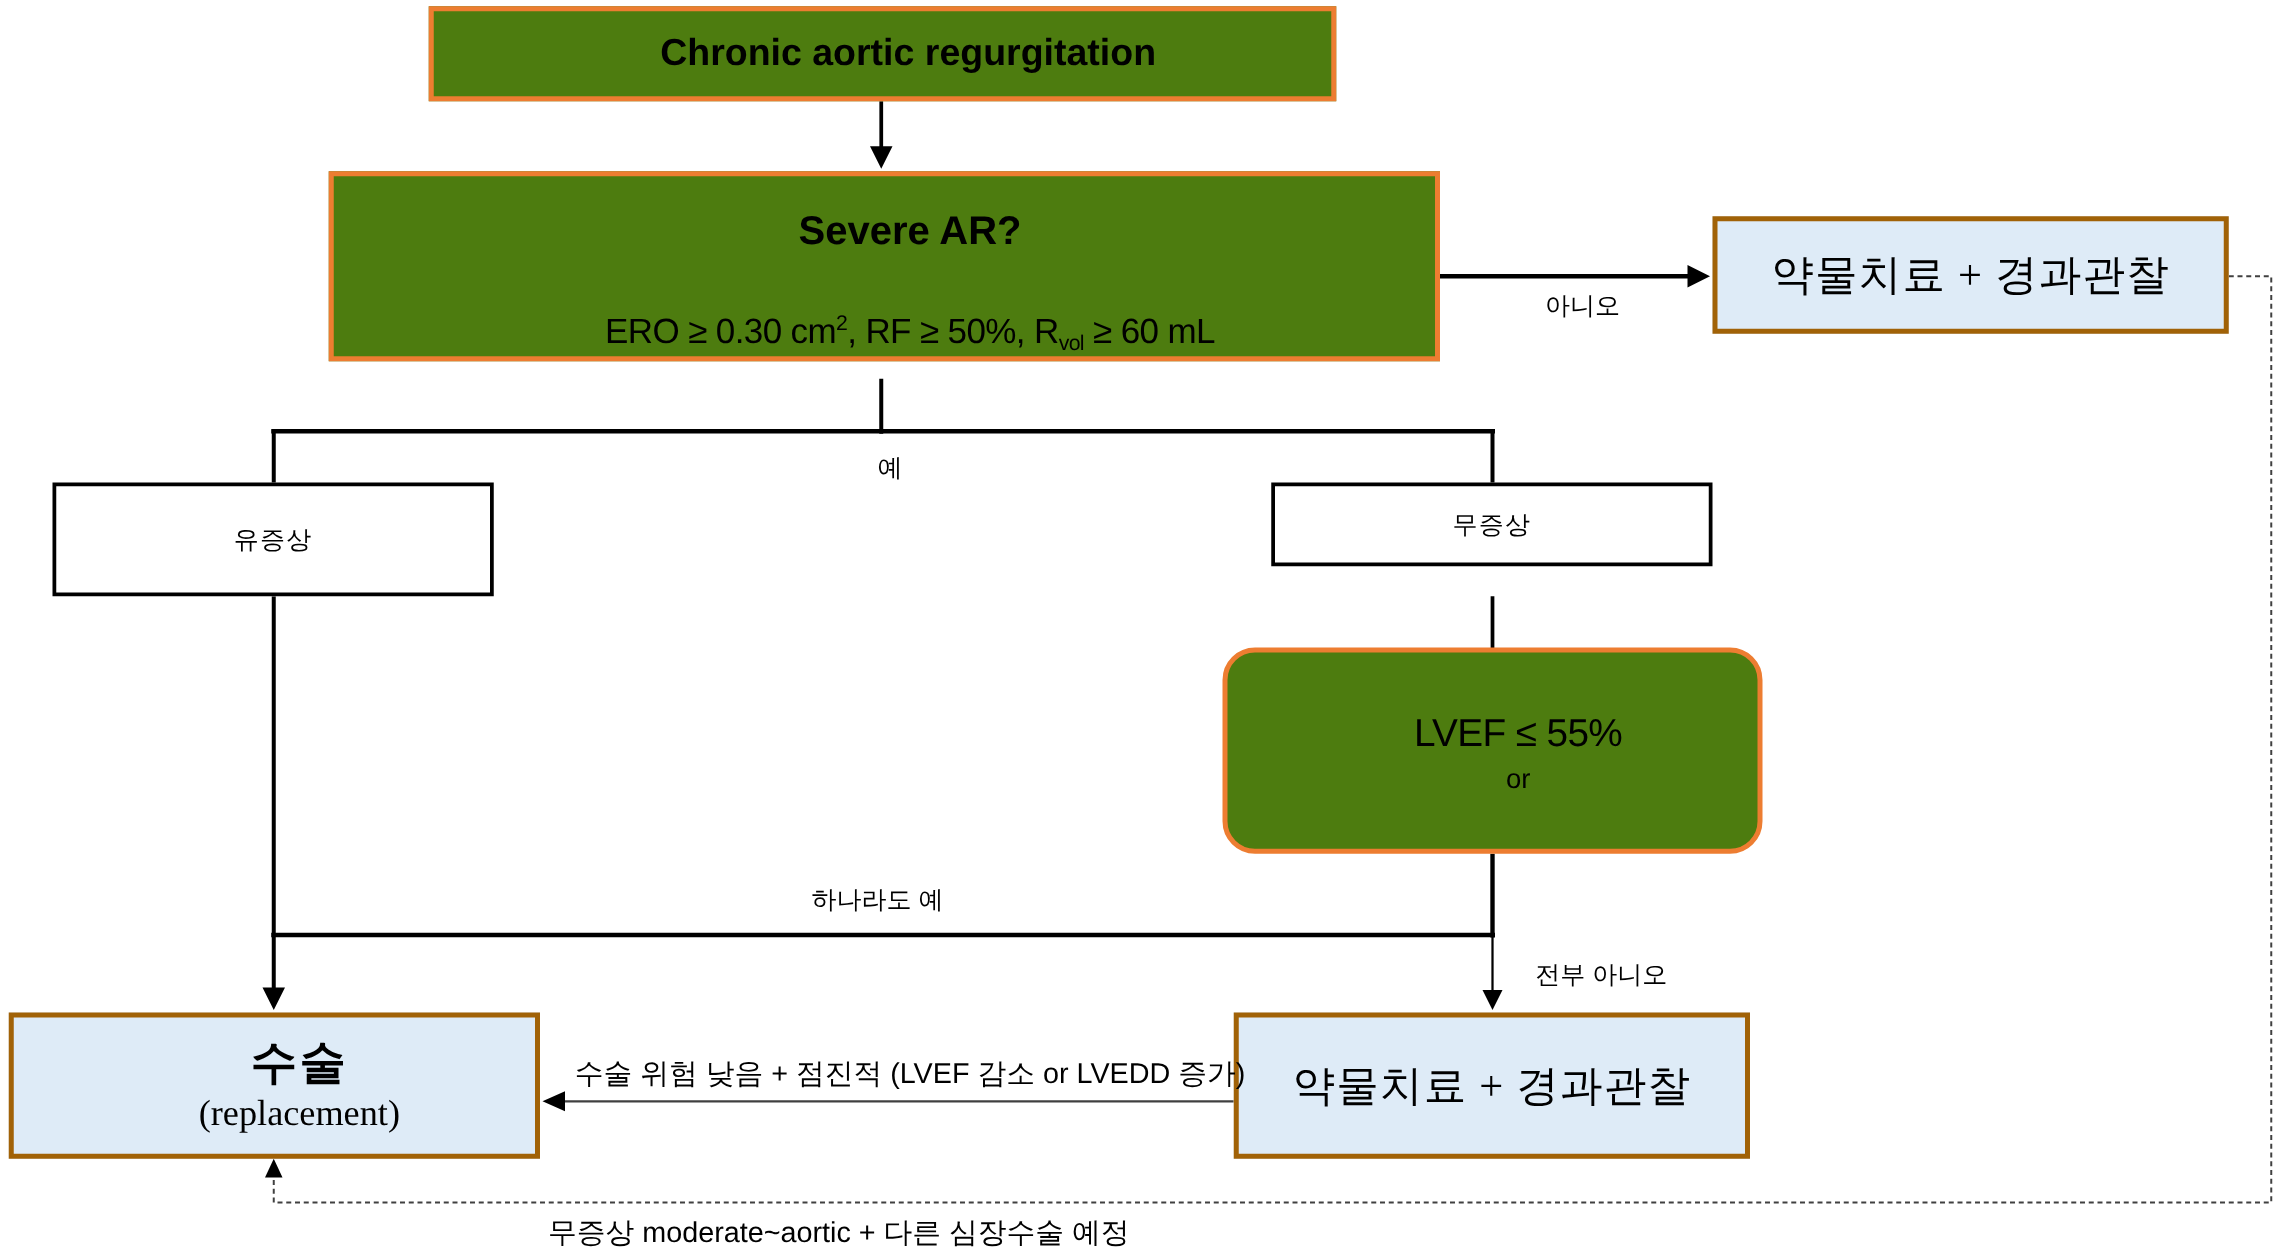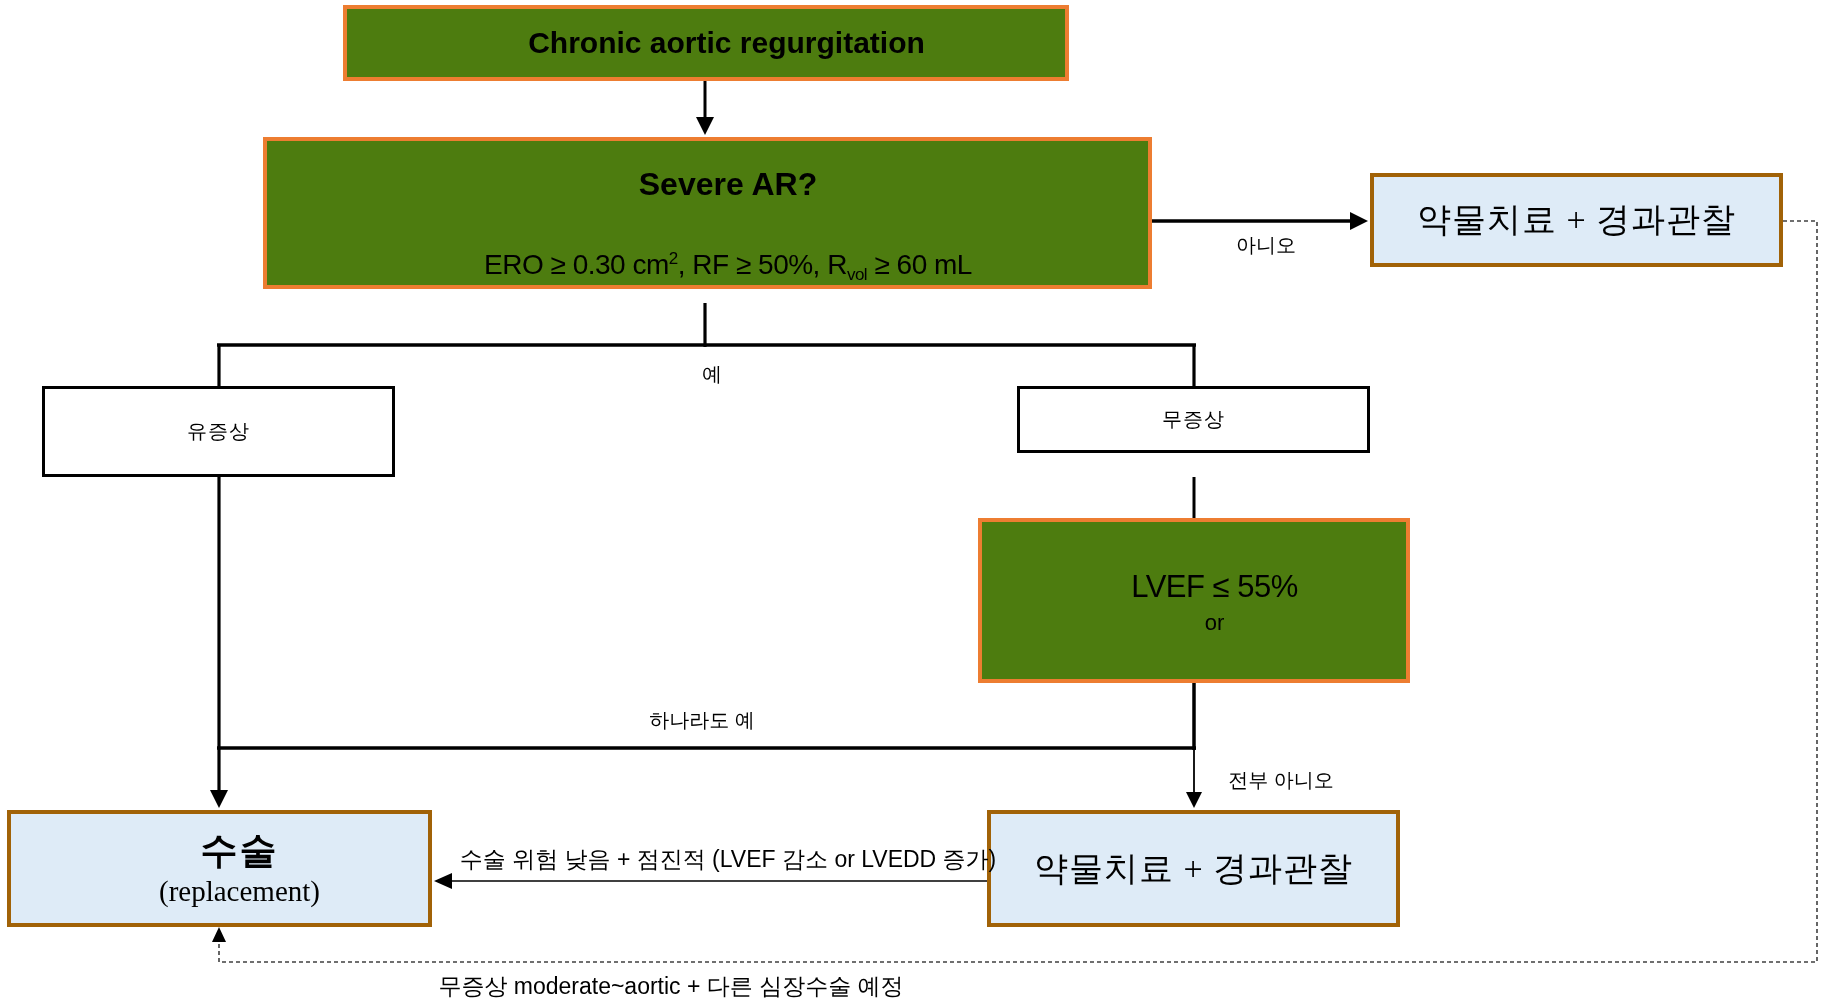--- a/index.html
+++ b/index.html
@@ -31,21 +31,21 @@
   .severe-box .c sup{font-size:17px;vertical-align:10px;}
   .severe-box .c sub{font-size:17px;vertical-align:-6px;}
 
   .obs-top-box{left:1370px;top:173px;width:413px;height:94px;}
   .obs-top-box .t{font-size:34px;letter-spacing:1px;}
 
   .sympt-box{left:42px;top:386px;width:353px;height:91px;}
   .sympt-box .t,.asympt-box .t{font-size:20px;letter-spacing:1px;}
   .asympt-box{left:1017px;top:386px;width:353px;height:67px;}
 
-  .lvef-box{left:978px;top:518px;width:432px;height:165px;}
+  .lvef-box{left:978px;top:518px;width:432px;height:165px;border-radius:26px;}
   .lvef-box .l1,.lvef-box .l3{font-size:31px;line-height:44px;letter-spacing:-0.5px;}
   .lvef-box .l2{font-size:22px;line-height:28px;}
 
   .surgery-box{left:7px;top:810px;width:425px;height:117px;padding-left:40px;}
   .surgery-box .t{font-size:37px;font-weight:700;line-height:44px;letter-spacing:2px;}
   .surgery-box .s{font-size:29px;font-weight:400;line-height:36px;}
 
   .obs-bottom-box{left:987px;top:810px;width:413px;height:117px;}
   .obs-bottom-box .t{font-size:34px;letter-spacing:1px;}
 

